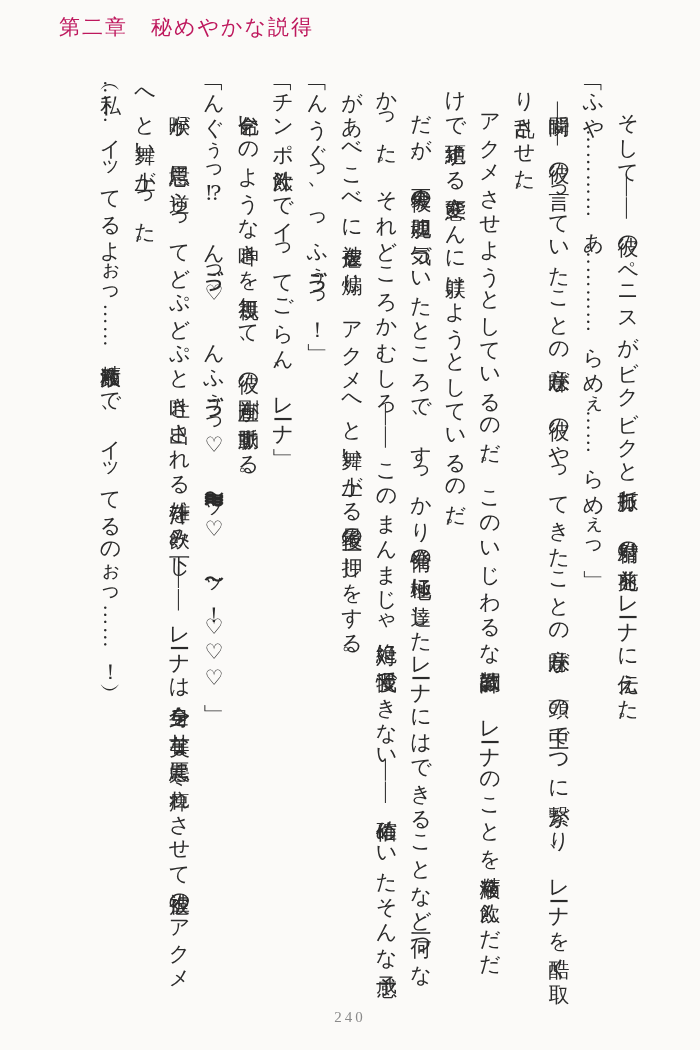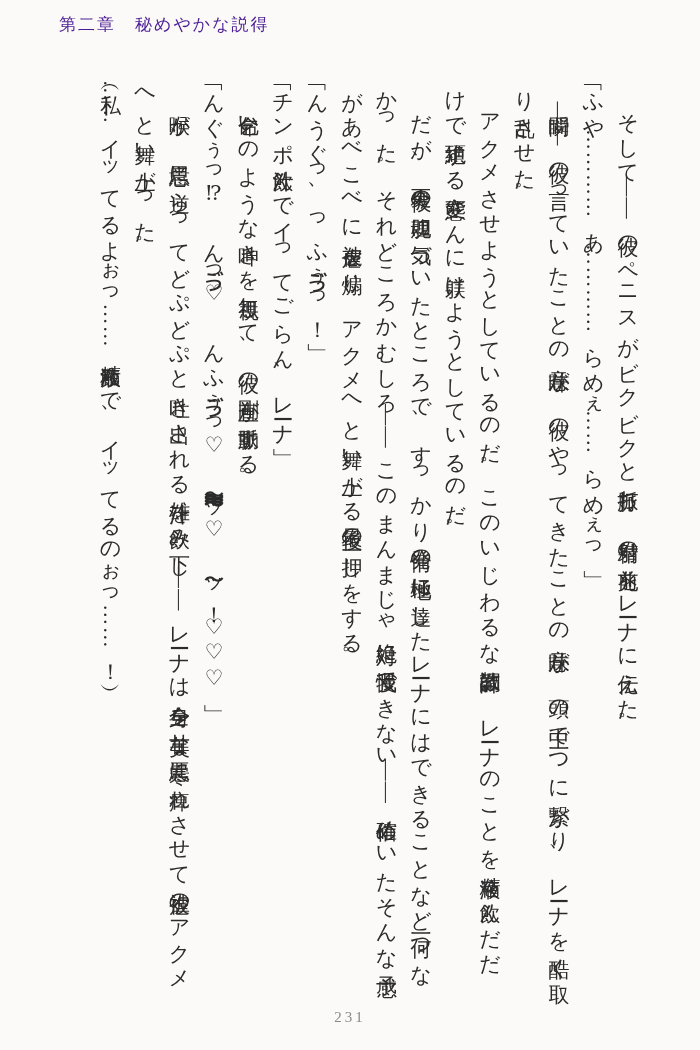--- a/index.html
+++ b/index.html
@@ -12,23 +12,23 @@
     width: 700px;
     height: 1050px;
     background: #fbfaf8;
     overflow: hidden;
     font-family: "Liberation Serif", "DejaVu Serif", serif;
   }
   .chapter-header {
     position: absolute;
     top: 13px;
     left: 59px;
-    font-size: 17px;
+    font-size: 21px;
     letter-spacing: 2px;
-    color: #4c1d95;
+    color: #be185d;
     white-space: nowrap;
   }
   .body-text {
     position: absolute;
     top: 77px;
     right: 55px;
     height: 905px;
     writing-mode: vertical-rl;
     text-orientation: mixed;
     font-size: 21px;
@@ -69,15 +69,15 @@
       <p class="indent">アクメさせようとしているのだ。このいじわるな調教師は、レーナのことを精液を飲んだだけで絶頂する変態さんに躾けようとしているのだ。</p>
       <p class="indent">だが、今更彼の魂胆に気づいたところで、すっかり発情の極地に達したレーナにはできることなど何一つなかった。それどころかむしろ――このまんまじゃ絶対に我慢できない――確信めいたそんな予感があべこべに被虐を煽り、アクメへと舞い上がる最後の一押しをする。</p>
       <p>「んうぐっ、っふゔぅっ！」</p>
       <p>「チンポ汁飲んでイってごらん、レーナ」</p>
       <p class="indent">命乞いのような呻きを無視して、彼の剛直が脈動する。</p>
       <p>「んぐぅっ⁉　んゔっ♡　んふゔぅっ♡　〜〜〜〜〜〜〜〜ッ♡　〜ッ！♡♡♡」</p>
       <p class="indent">喉が、意思に逆らってどぷどぷと吐き出される雄汁を飲み下し――レーナは全身を甘美な悪寒に痺れさせて被虐のアクメへと舞い上がった。</p>
       <p>（私……イッてるよぉっ……精液飲んで、イッてるのぉっ……！）</p>
     </div>
 
-  <div class="page-number">231</div>
+  <div class="page-number">240</div>
 
 </div>
 
 </body></html>

